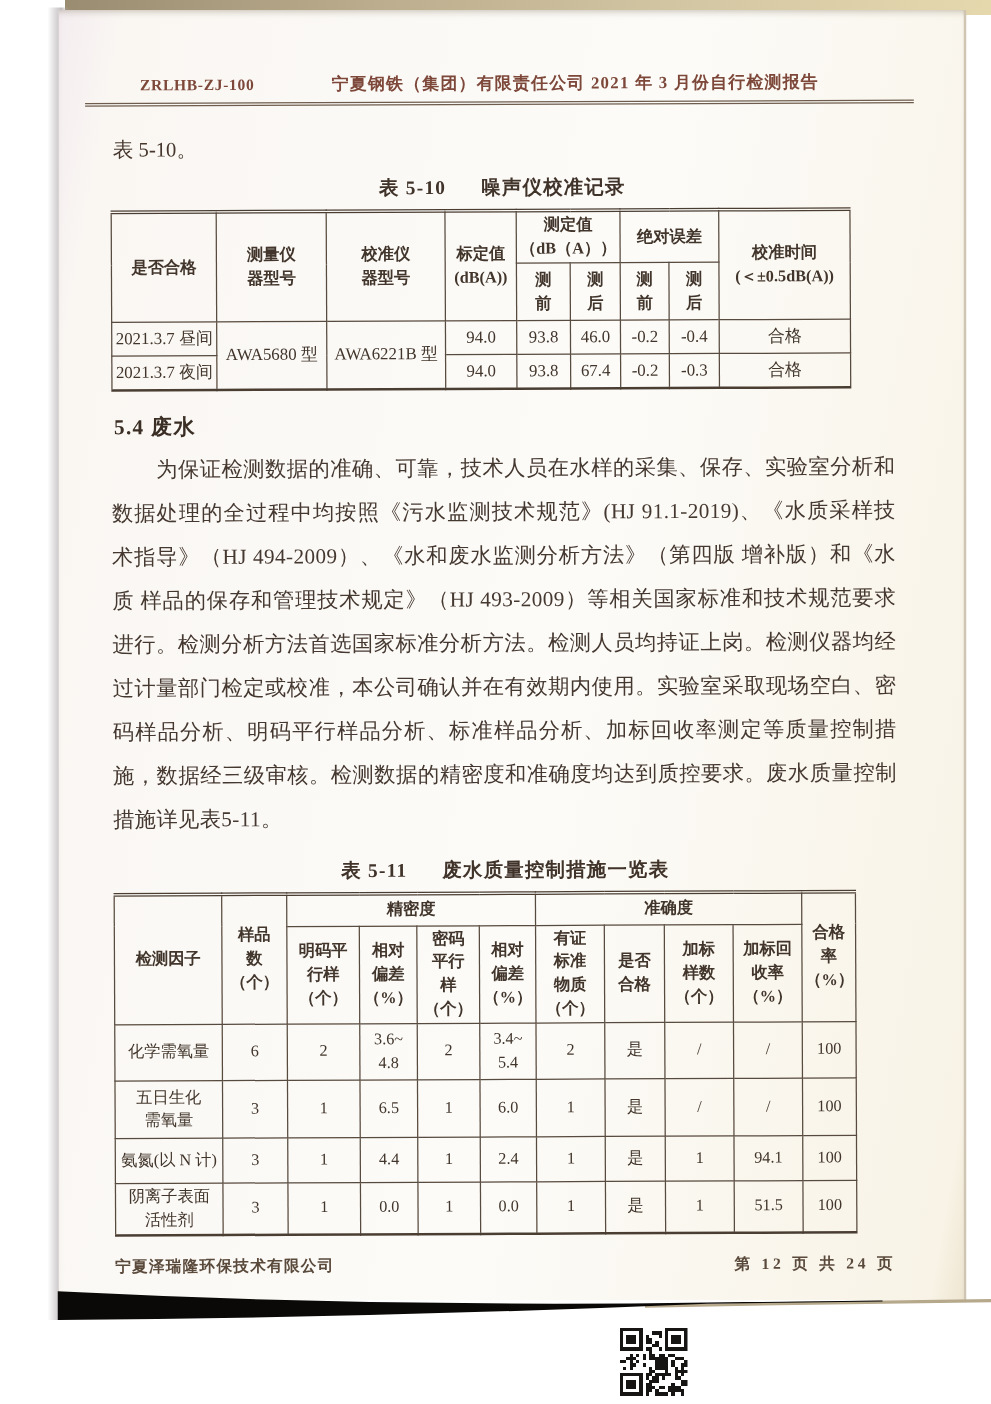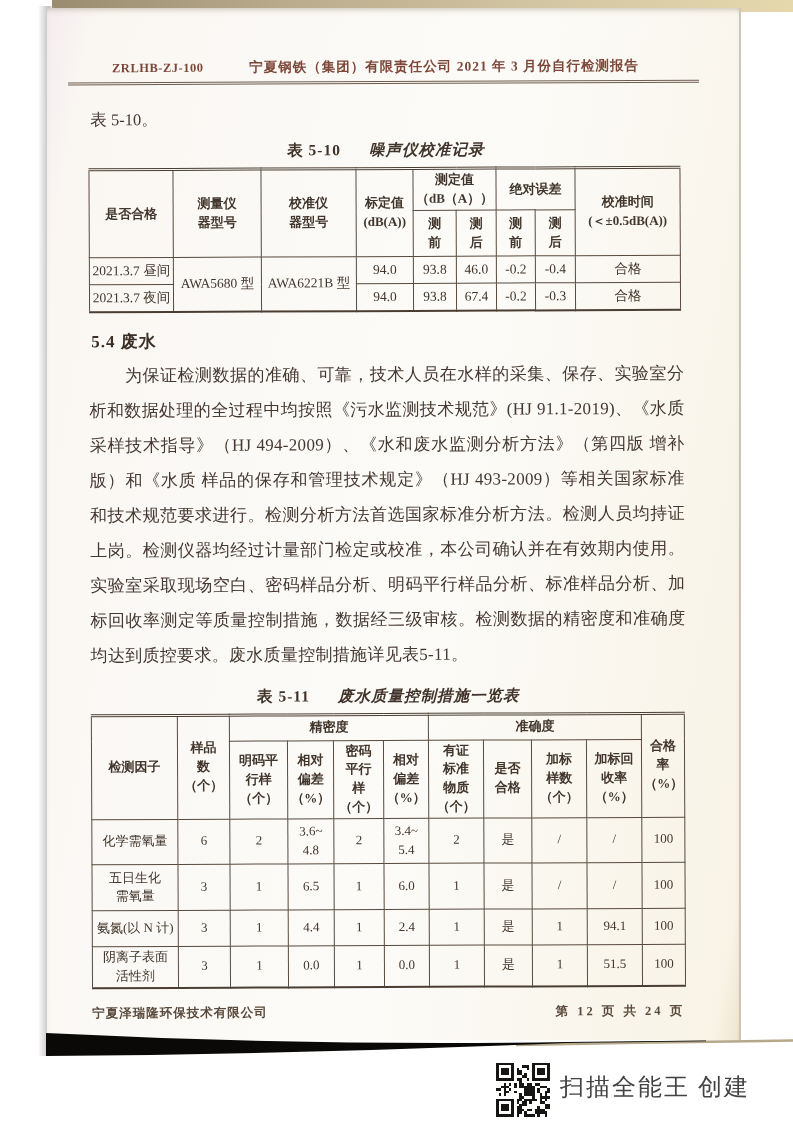--- a/index.html
+++ b/index.html
@@ -6,30 +6,30 @@
   .stage{position:relative;width:793px;height:1123px;background:#ffffff;overflow:hidden;
          font-family:"Liberation Serif","DejaVu Serif",serif;}
   
   .top-band{position:absolute;left:52px;top:0;width:741px;height:12px;
     background:linear-gradient(to right,#9a8c70,#bcae8e 35%,#d2c5a2 65%,#e6d8ad);}
   .left-shadow{position:absolute;left:38px;top:6px;width:18px;height:1050px;
     background:linear-gradient(to right,rgba(255,255,255,0) 0%,rgba(148,140,144,.42) 45%,rgba(148,140,144,.55) 62%,rgba(186,178,182,.22) 82%,rgba(255,255,255,0) 100%);}
   .paper{position:absolute;left:47px;top:8px;width:692px;height:1032px;
     background:linear-gradient(100deg,#f4edf0 0%,#faf7f3 6%,#fcfbf8 55%,#f8f3e6 97%,#efe6d2 100%);
     border-right:2px solid #cfc5b2;
-    box-shadow:inset 0 5px 7px -5px rgba(120,105,80,.55);}
+    box-shadow:inset 0 5px 7px -5px rgba(120,105,80,.55);padding-left:32px;}
   .paper-inner{position:absolute;top:0;left:0;right:0;bottom:0;padding:50px 54px 0 43px;transform:rotate(-0.25deg);}
   
   .doc-header{display:flex;align-items:baseline;margin:0 -16px 0 -20px;padding:0 14px 5px 44px;
     border-bottom:3px double #6e5d4e;color:#7d483a;}
   .doc-code{font-size:12.5px;font-weight:700;letter-spacing:.5px;}
   .doc-title{flex:1;text-align:center;font-size:13.5px;font-weight:700;letter-spacing:1px;}
   .lead{margin:24px 0 0 2px;font-size:16.5px;color:#46382e;}
   .tbl-caption{margin-top:10px;text-align:center;font-size:15.5px;font-weight:700;color:#40332a;letter-spacing:1px;}
-  .tbl-caption .gap{margin-left:28px;font-style:italic;}
+  .tbl-caption .gap{margin-left:28px;}
   .c2{margin-top:14px;}
   
   table{border-collapse:collapse;margin:6px auto 0 0;color:#42362c;table-layout:fixed;}
   th,td{border:1px solid #574a3e;text-align:center;vertical-align:middle;white-space:pre-line;
         font-size:13px;padding:1px 2px;line-height:1.45;overflow:hidden;}
   th{font-weight:700;}
   .t1,.t2{border-top:3px double #4a3e33;border-bottom:2.5px solid #4a3e33;}
   .t1{width:591px;}
   .t1 tr.h1{height:42px;}
   .t1 tr.h2{height:46px;}
@@ -409,14 +409,13 @@
           <rect x="8" y="20" width="1" height="1"></rect>
           <rect x="11" y="20" width="1" height="1"></rect>
           <rect x="12" y="20" width="1" height="1"></rect>
           <rect x="13" y="20" width="1" height="1"></rect>
           <rect x="14" y="20" width="1" height="1"></rect>
           <rect x="16" y="20" width="1" height="1"></rect>
           <rect x="19" y="20" width="1" height="1"></rect>
         </g>
     </svg>
   </div>
-  <div class="creator">扫描全能王 创建</div>
 </div>
 
 </body></html>

